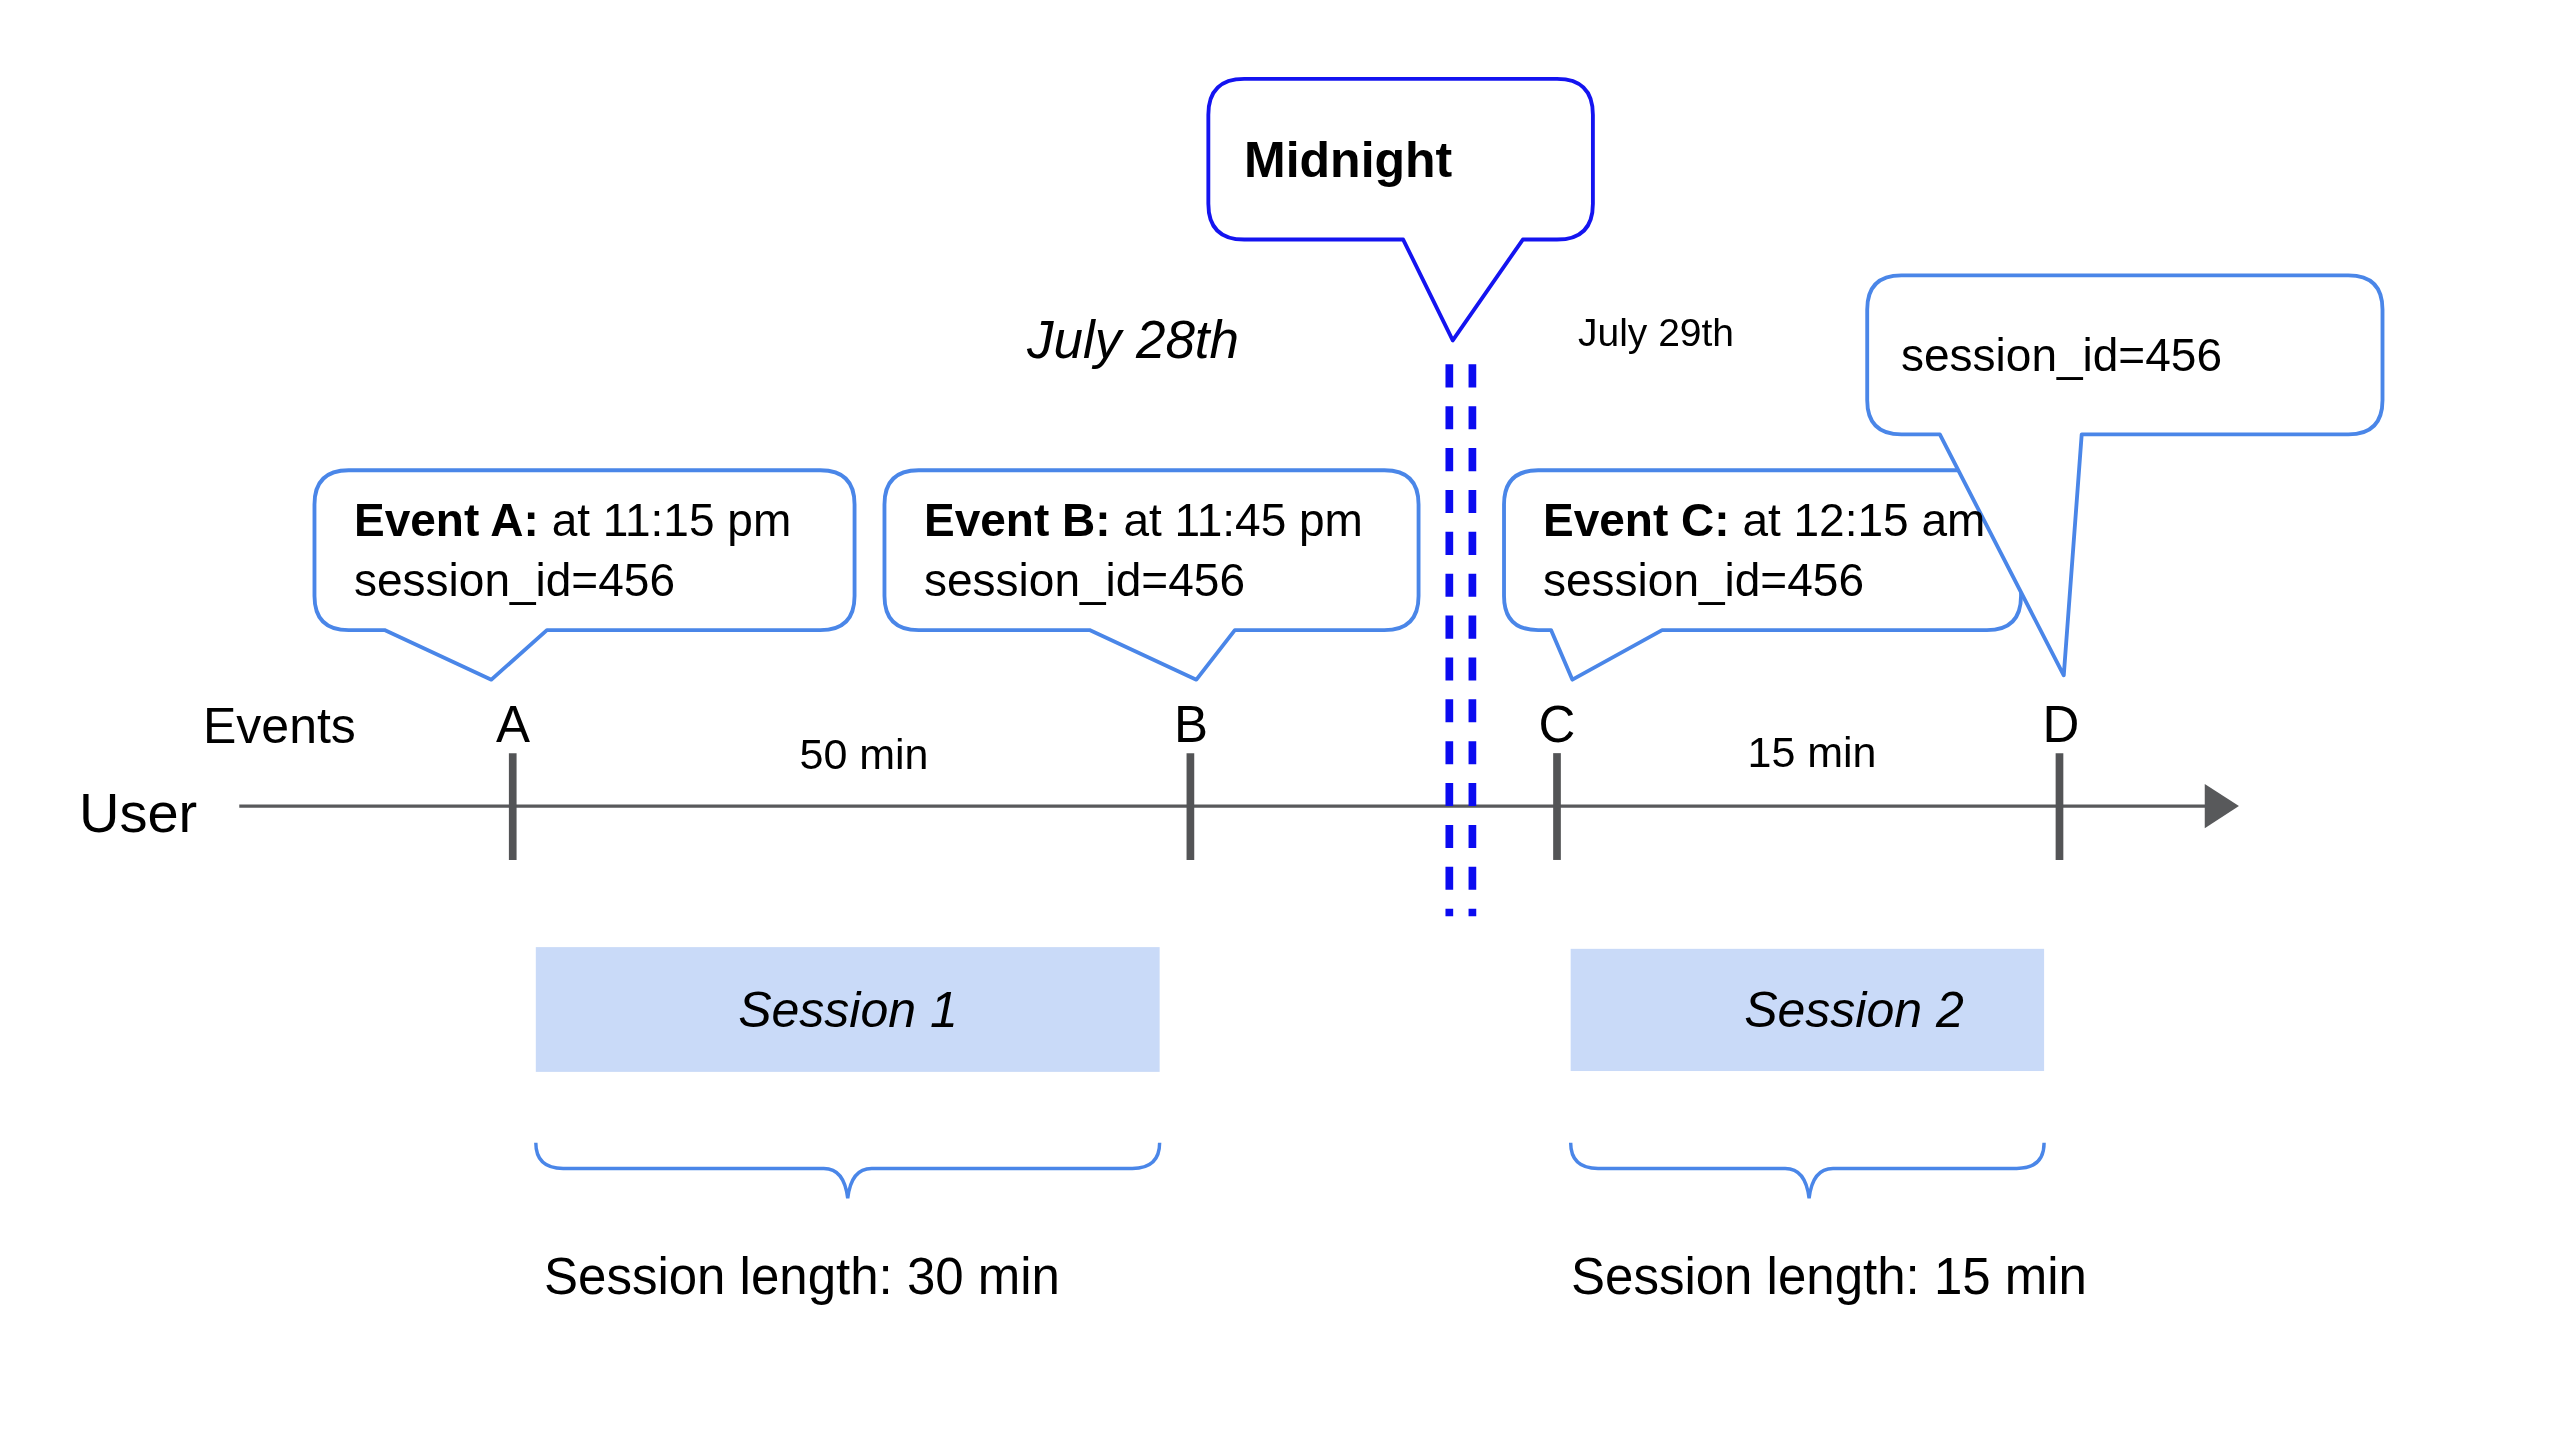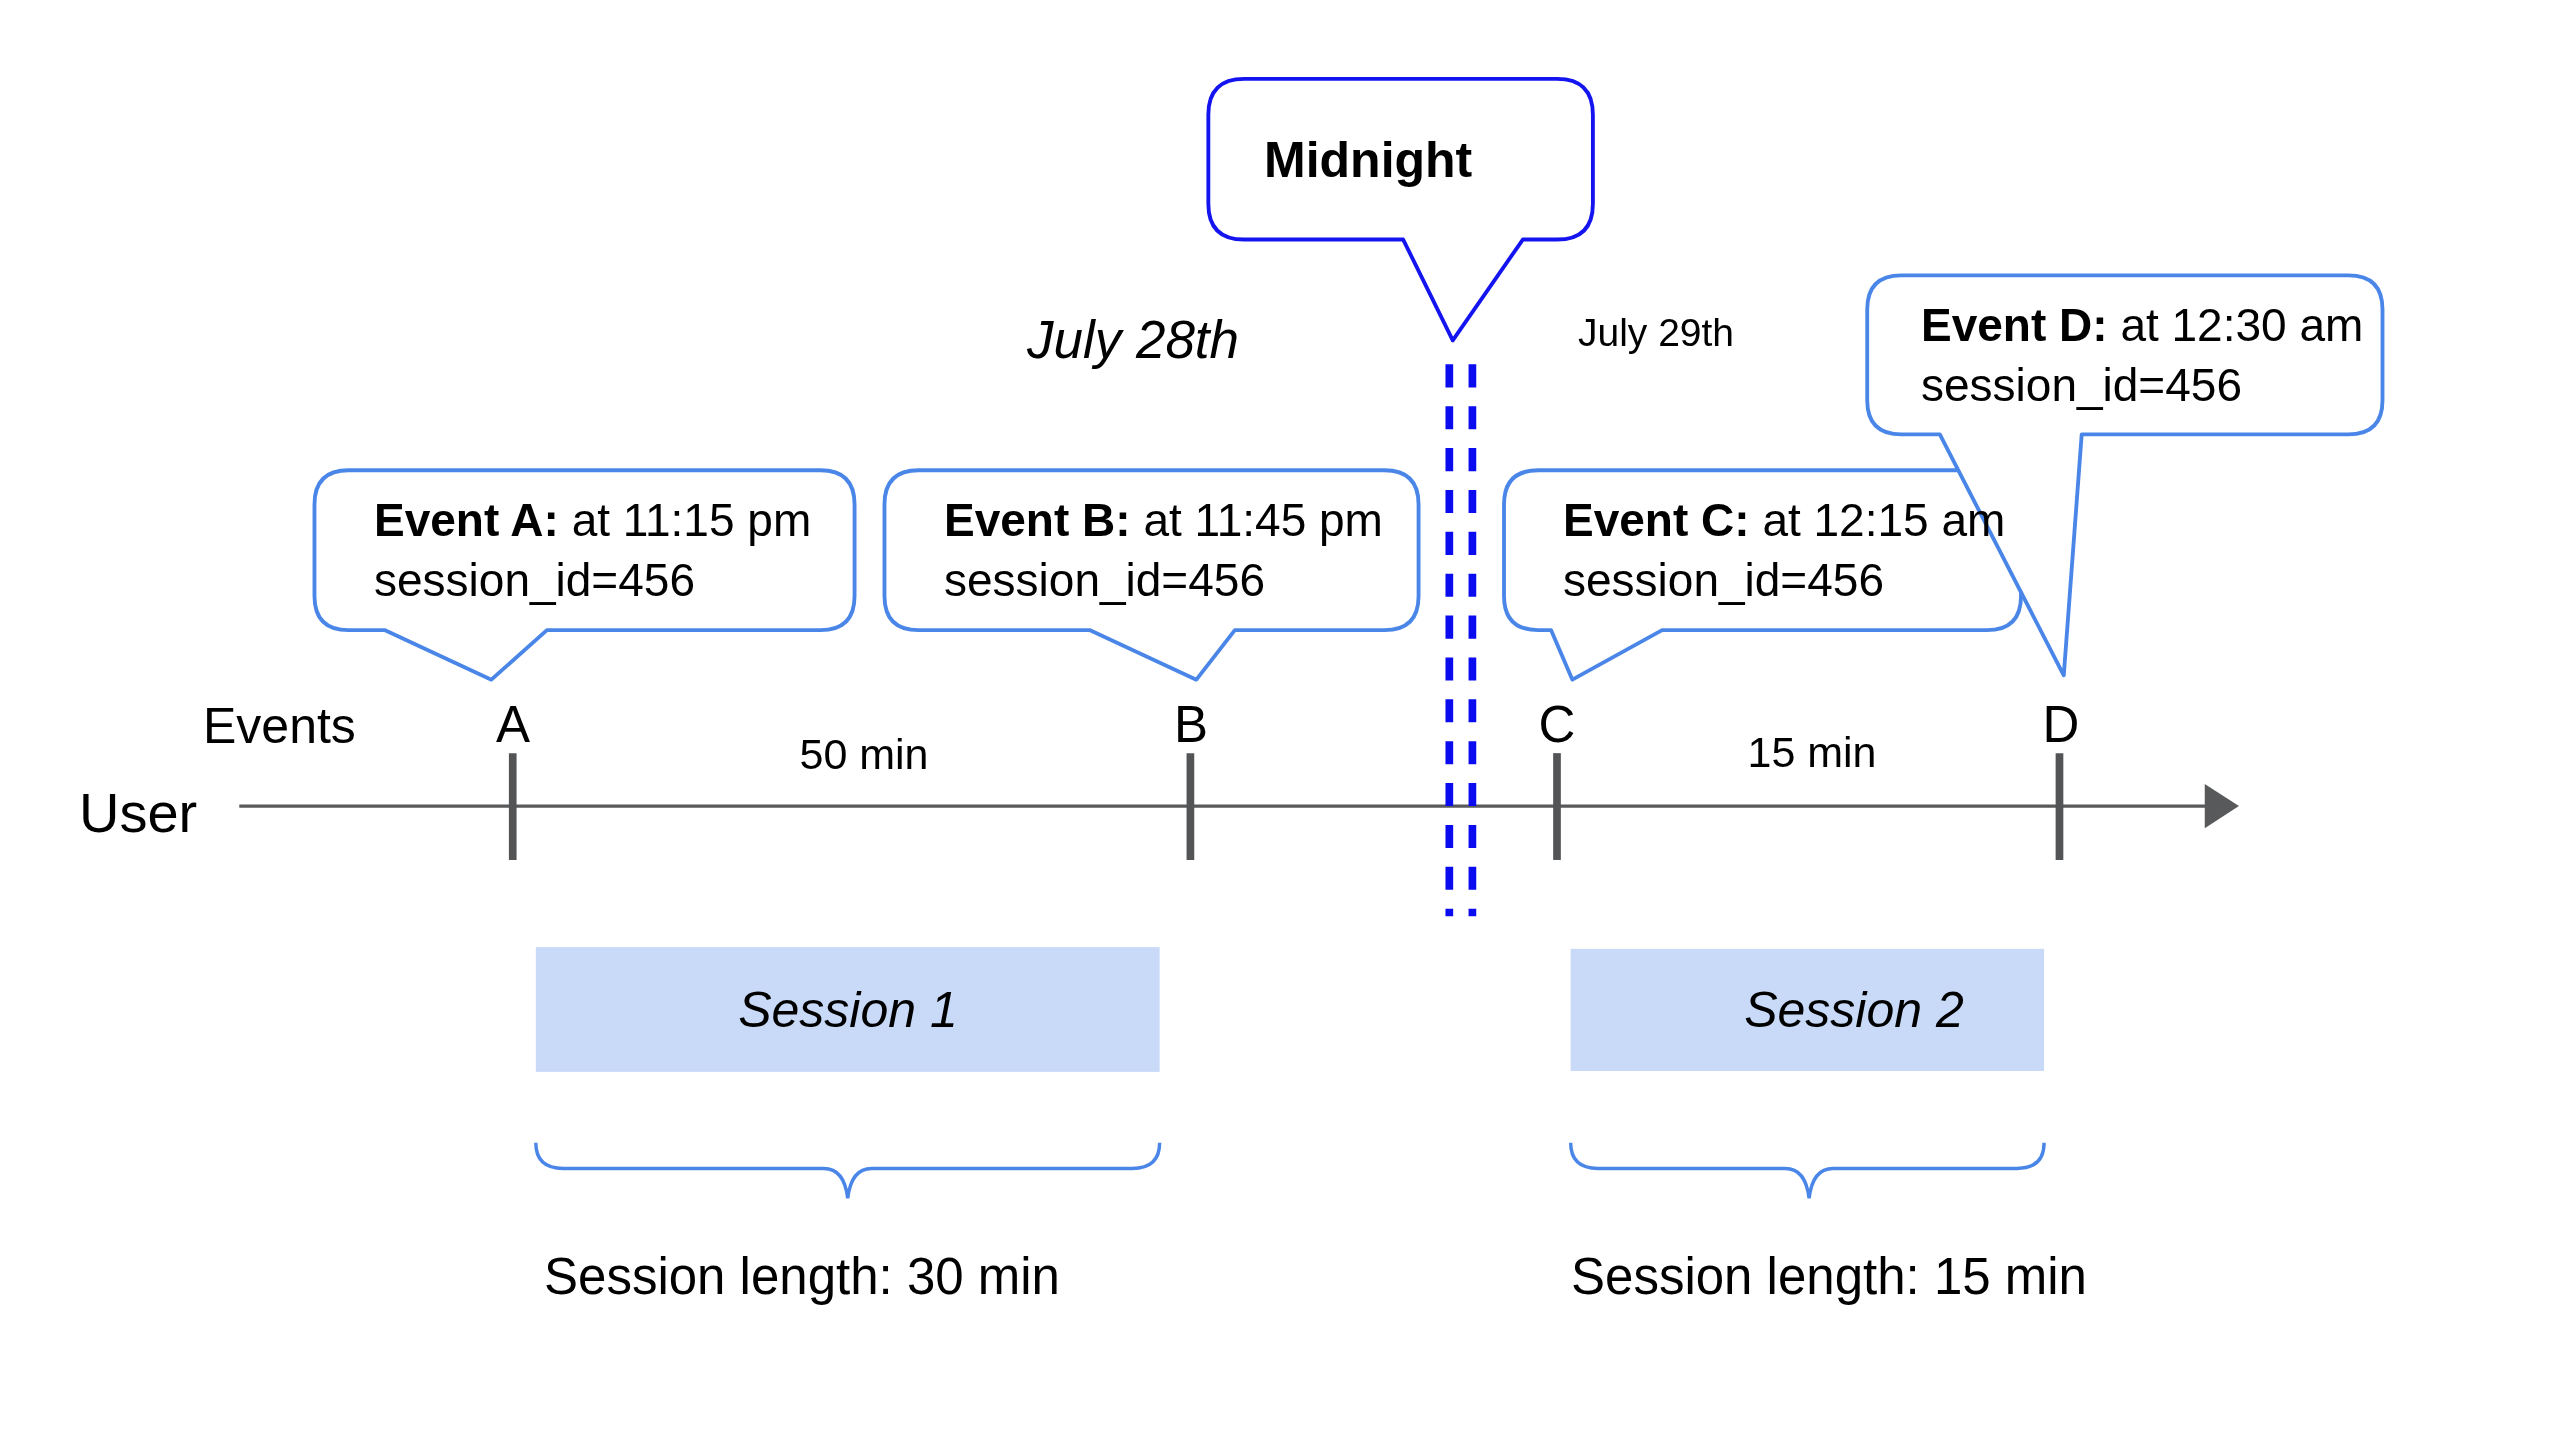--- a/index.html
+++ b/index.html
@@ -2,21 +2,21 @@
 <html style="font-size:13.7px"><head>
 <meta charset="utf-8">
 <style>
   html,body{margin:0;padding:0;background:#ffffff;}
   body{width:2550px;height:1455px;position:relative;overflow:hidden;
        font-family:"Liberation Sans", sans-serif;color:#000;}
   .abs{position:absolute;}
   .ctr{transform:translateX(-50%);white-space:nowrap;}
   .lbl{line-height:1;white-space:nowrap;}
   .bubble-text{display:flex;flex-direction:column;justify-content:center;
-               box-sizing:border-box;font-size:46px;line-height:60px;margin-left:20px;}
+               box-sizing:border-box;font-size:46px;line-height:60px;}
   .bubble-text b{font-weight:bold;}
   .session-box-label{display:flex;align-items:center;justify-content:center;
                box-sizing:border-box;font-size:50px;font-style:italic;}
   svg{position:absolute;left:0;top:0;}
 </style>
 </head>
 <body>
 
 <svg width="2550" height="1455" viewBox="0 0 2984 1702">
 
@@ -56,21 +56,20 @@
 </div>
 <div class="abs bubble-text" style="left:885px;top:470px;width:534px;height:160px;padding-left:39px;">
   <div><b>Event B:</b> <span>at 11:45 pm</span></div>
   <div>session_id=456</div>
 </div>
 <div class="abs bubble-text" style="left:1504px;top:470px;width:517px;height:160px;padding-left:39px;">
   <div><b>Event C:</b> <span>at 12:15 am</span></div>
   <div>session_id=456</div>
 </div>
 <div class="abs bubble-text" style="left:1867px;top:275px;width:515px;height:159px;padding-left:34px;">
-  <div><b>Event D:</b> <span>at 12:30 am</span></div>
   <div>session_id=456</div>
 </div>
 
 <div class="abs lbl" style="left:203px;top:701px;font-size:50px;">Events</div>
 <div class="abs lbl ctr" style="left:513px;top:699px;font-size:51px;">A</div>
 <div class="abs lbl ctr" style="left:1191px;top:699px;font-size:51px;">B</div>
 <div class="abs lbl ctr" style="left:1557px;top:699px;font-size:51px;">C</div>
 <div class="abs lbl ctr" style="left:2061px;top:699px;font-size:51px;">D</div>
 
 <div class="abs lbl" style="left:79px;top:785px;font-size:56px;">User</div>

